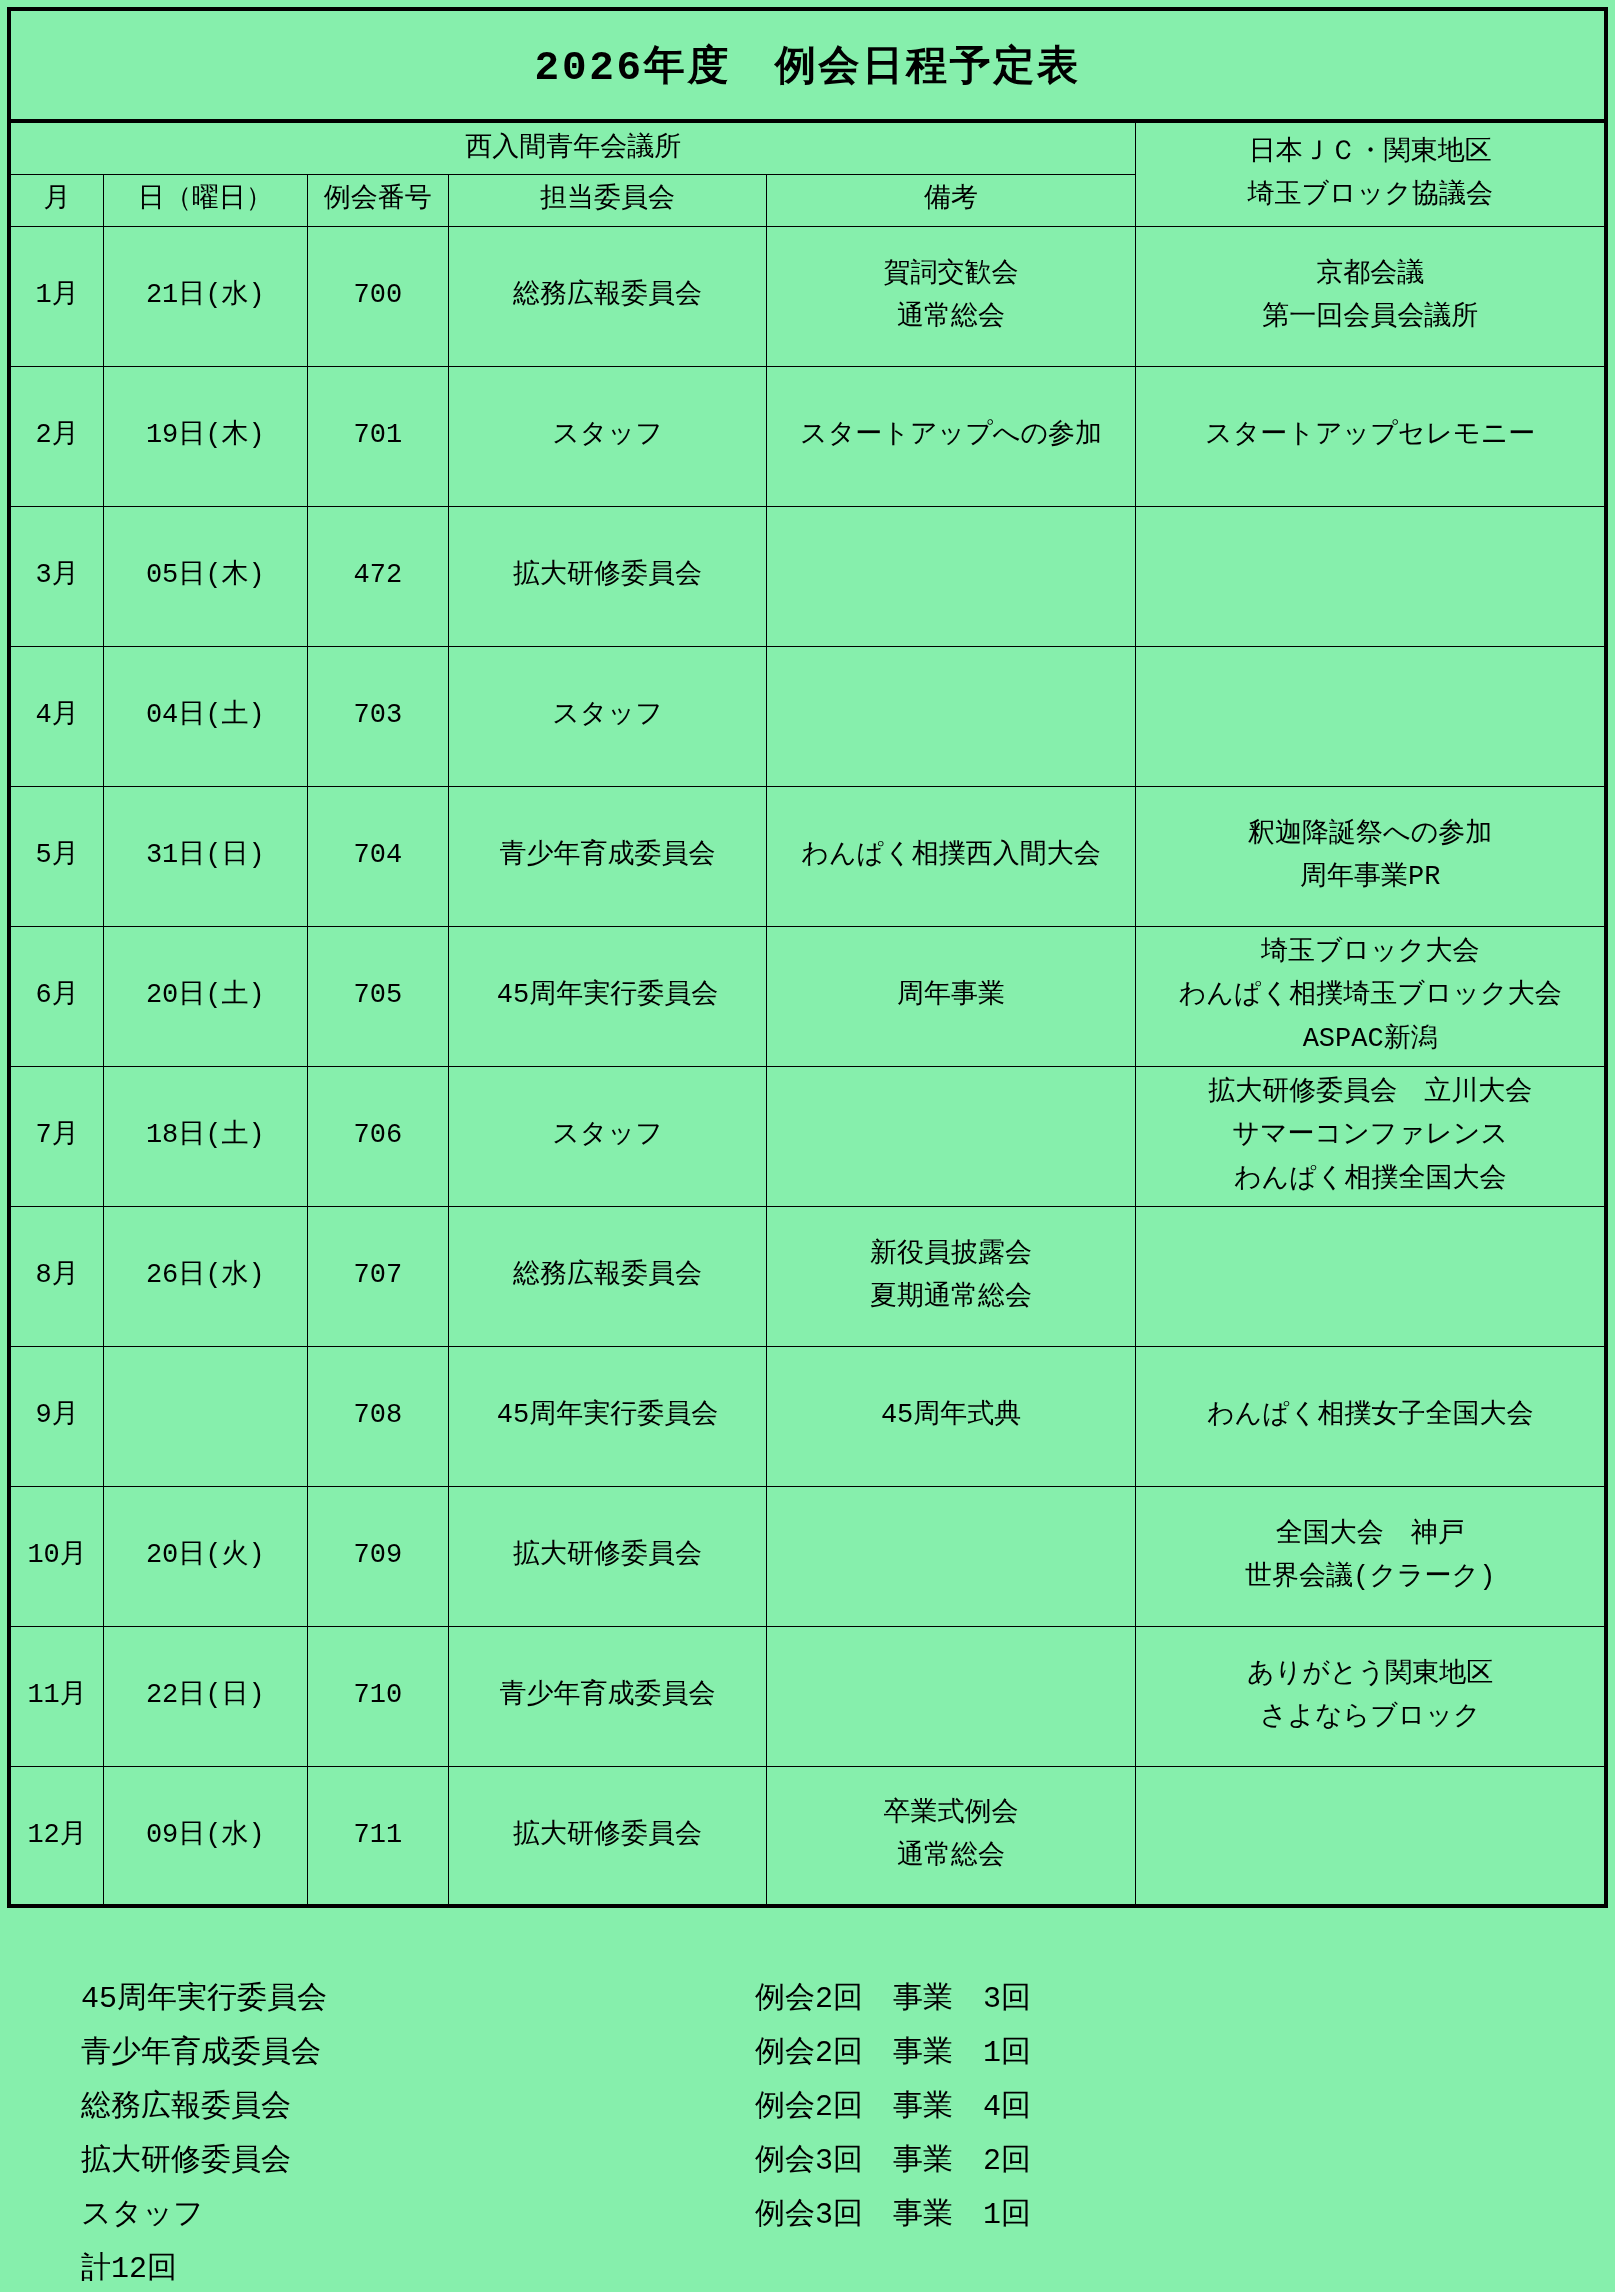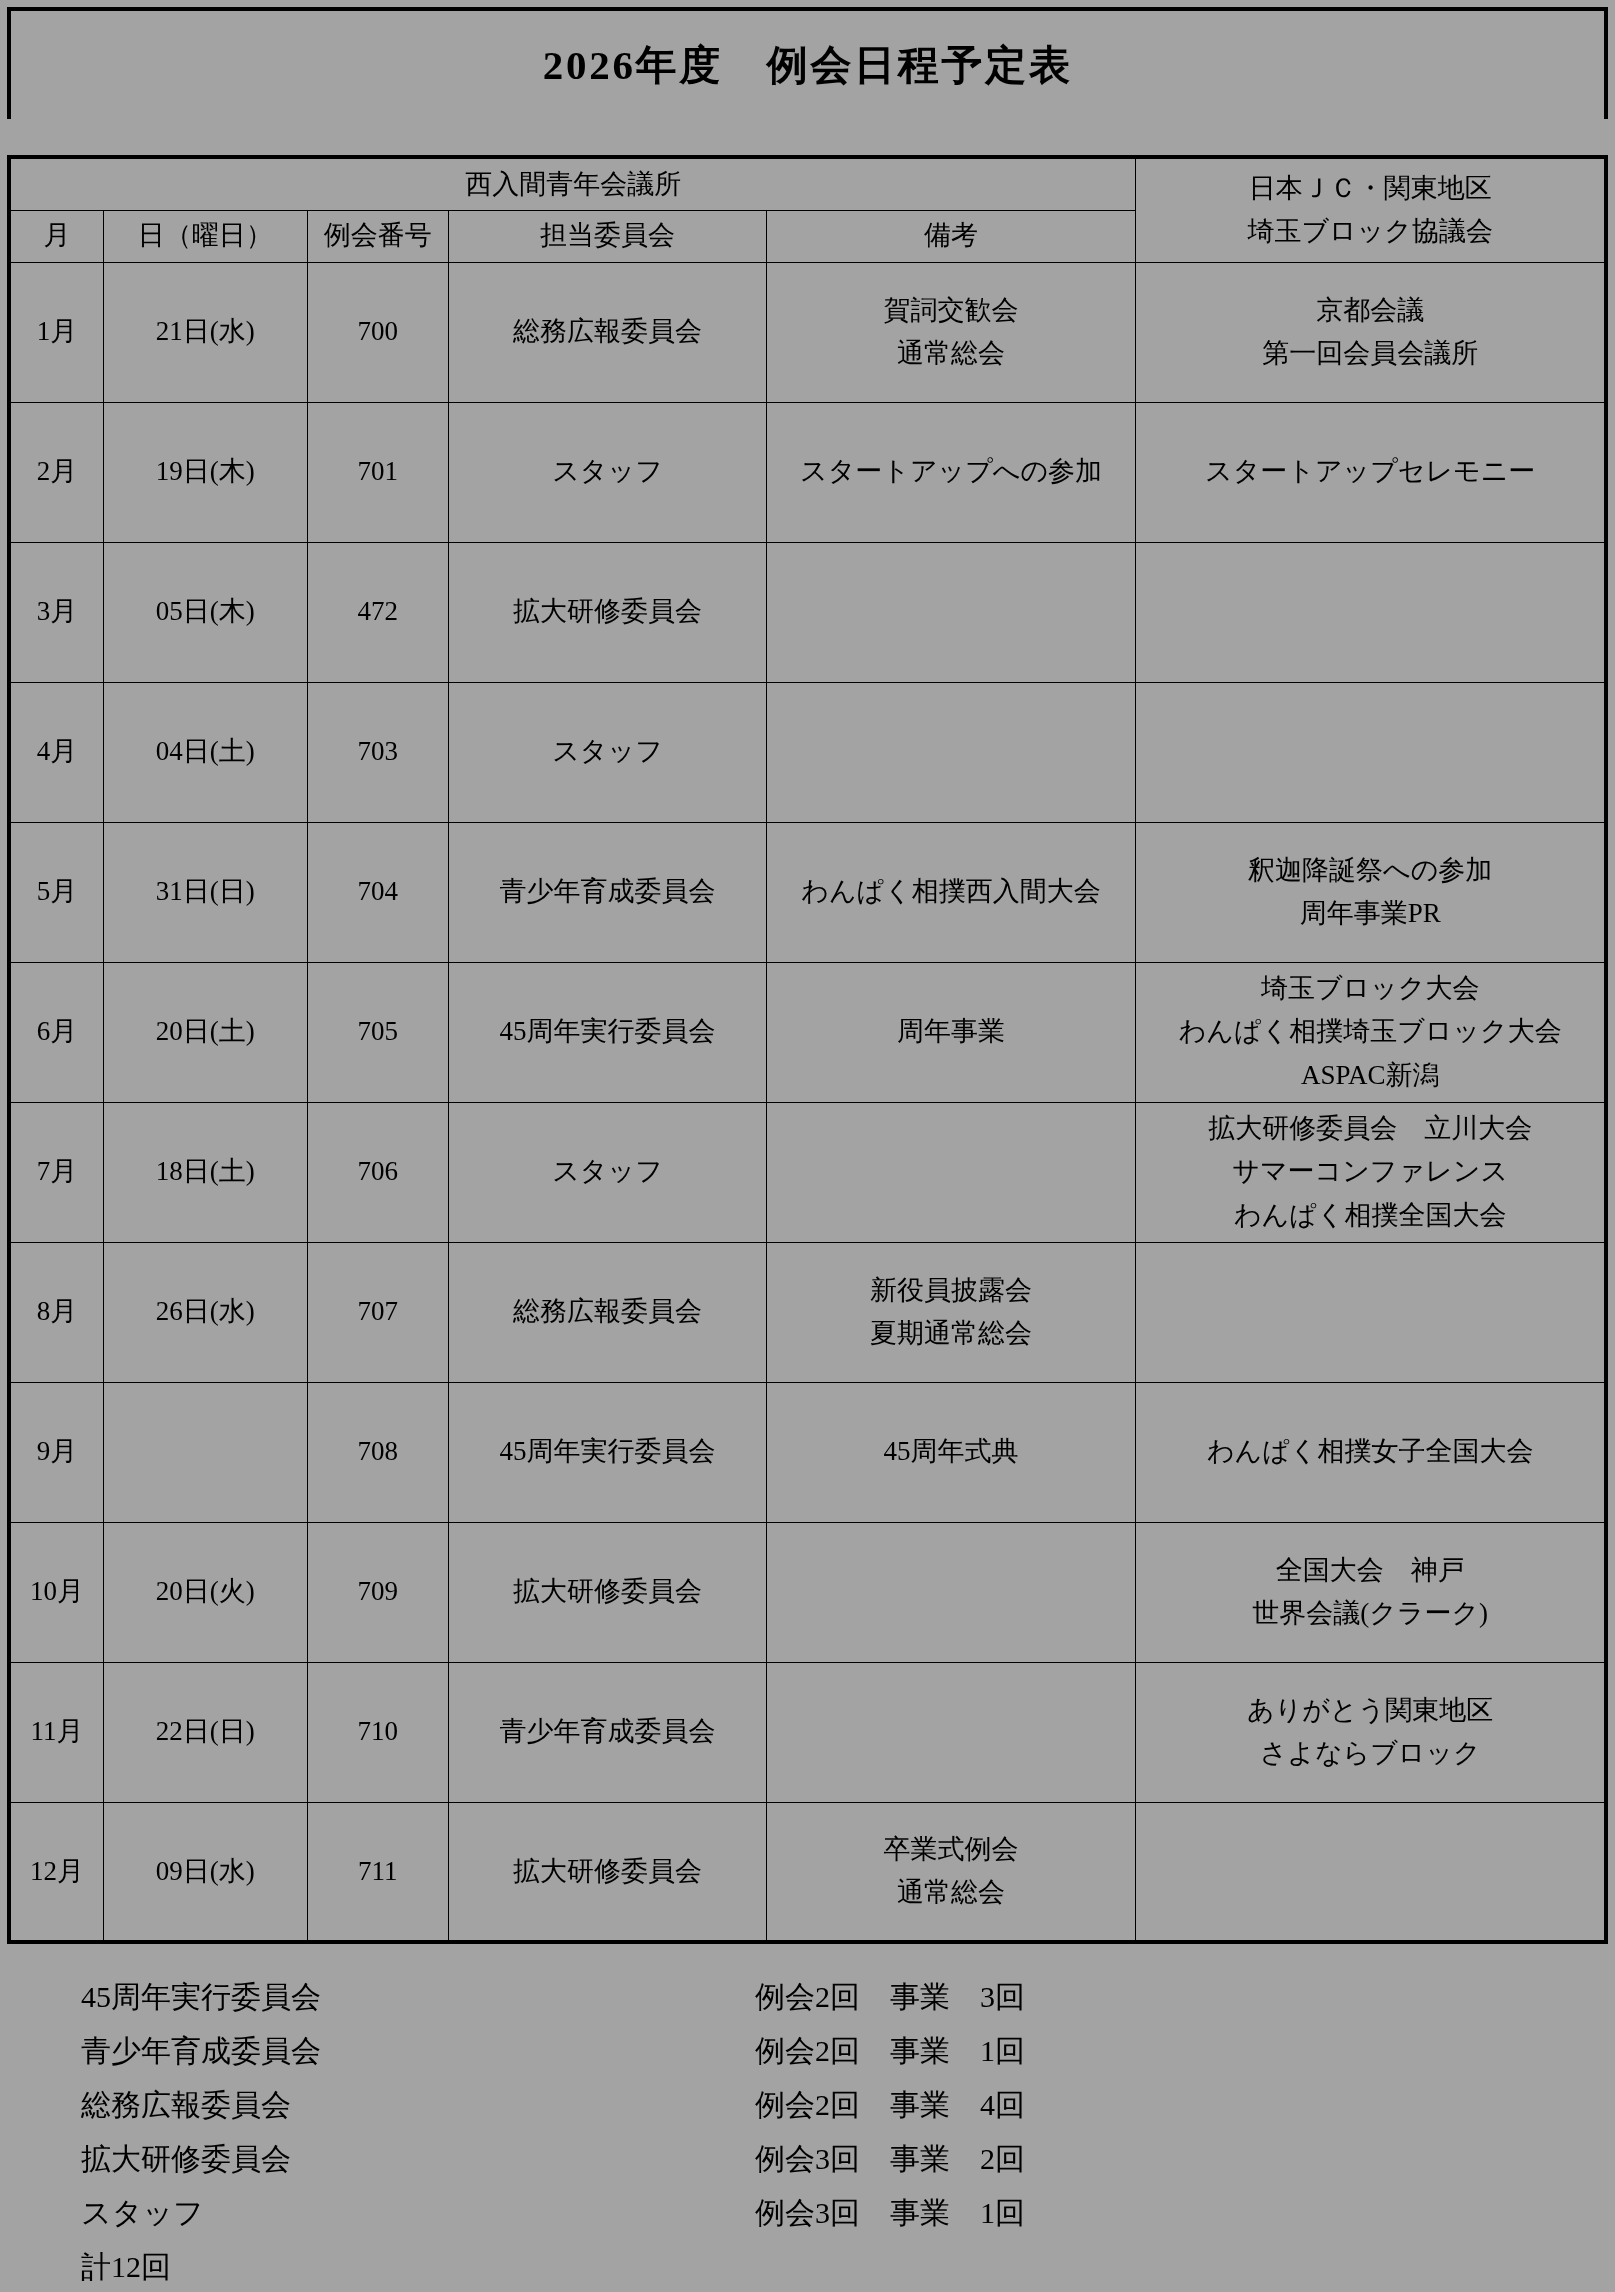--- a/index.html
+++ b/index.html
@@ -1,42 +1,41 @@
 <!DOCTYPE html>
 <html style="font-size:14.3px"><head>
 <meta charset="utf-8">
 <style>
   html,body { margin:0; padding:0; background:#ffffff; }
   .page {
     position:relative;
     width:1616px;
     height:2293px;
-    background:#a3a3a3;
+    background:#86efac;
     color:#000000;
-    font-family:Liberation Serif, serif;
+    font-family:Liberation Mono, monospace;
     overflow:hidden;
   }
   .title-box {
     position:absolute;
     left:7.2px; top:7.2px;
     width:1601px; height:112px;
     box-sizing:border-box;
     border:4.5px solid #000;
     border-bottom:none;
     display:flex; align-items:center; justify-content:center;
     font-size:41px; font-weight:bold; letter-spacing:2.7px;
   }
   table.schedule {
     position:absolute;
     left:7.2px; top:119px;
     width:1601px;
     border-collapse:collapse;
     table-layout:fixed;
     border:4.5px solid #000;
-    margin-top:36px;
   }
   table.schedule td, table.schedule th {
     border:1.8px solid #000;
     text-align:center;
     vertical-align:middle;
     font-weight:normal;
     font-size:27px;
     line-height:1.6;
     white-space:pre-line;
     padding:0 3.6px;

